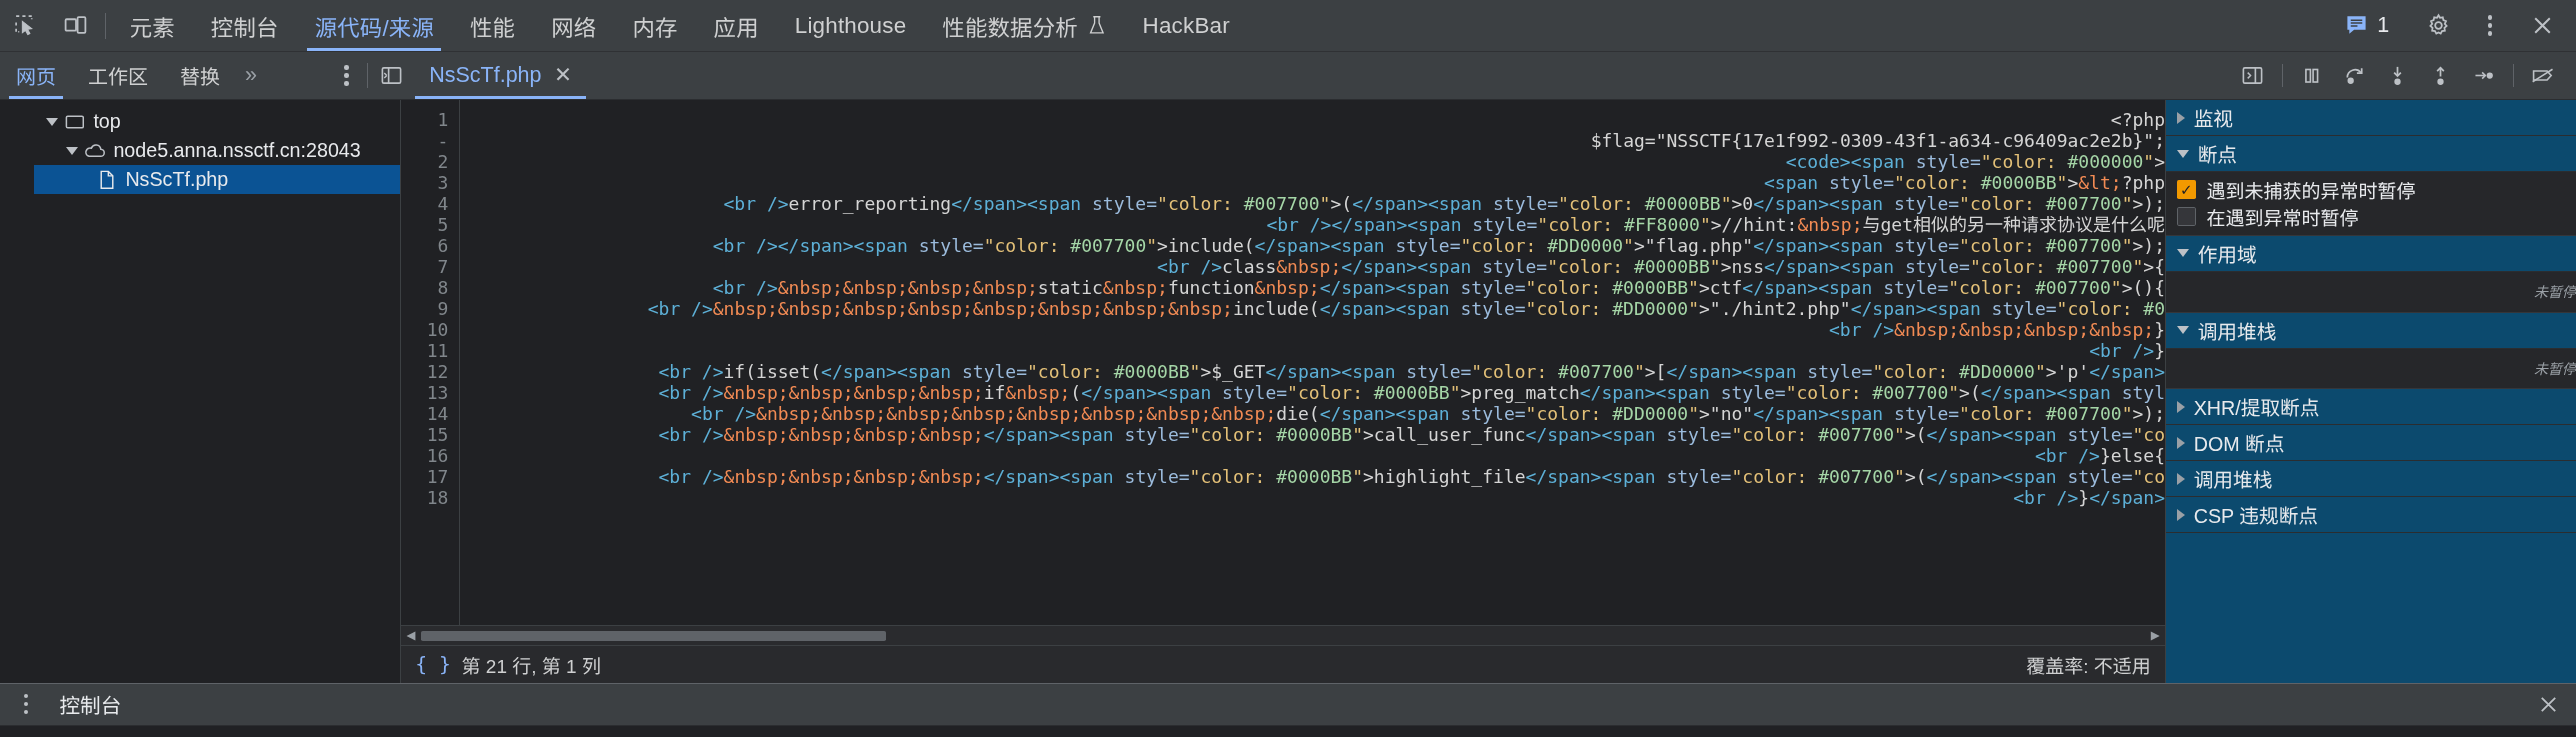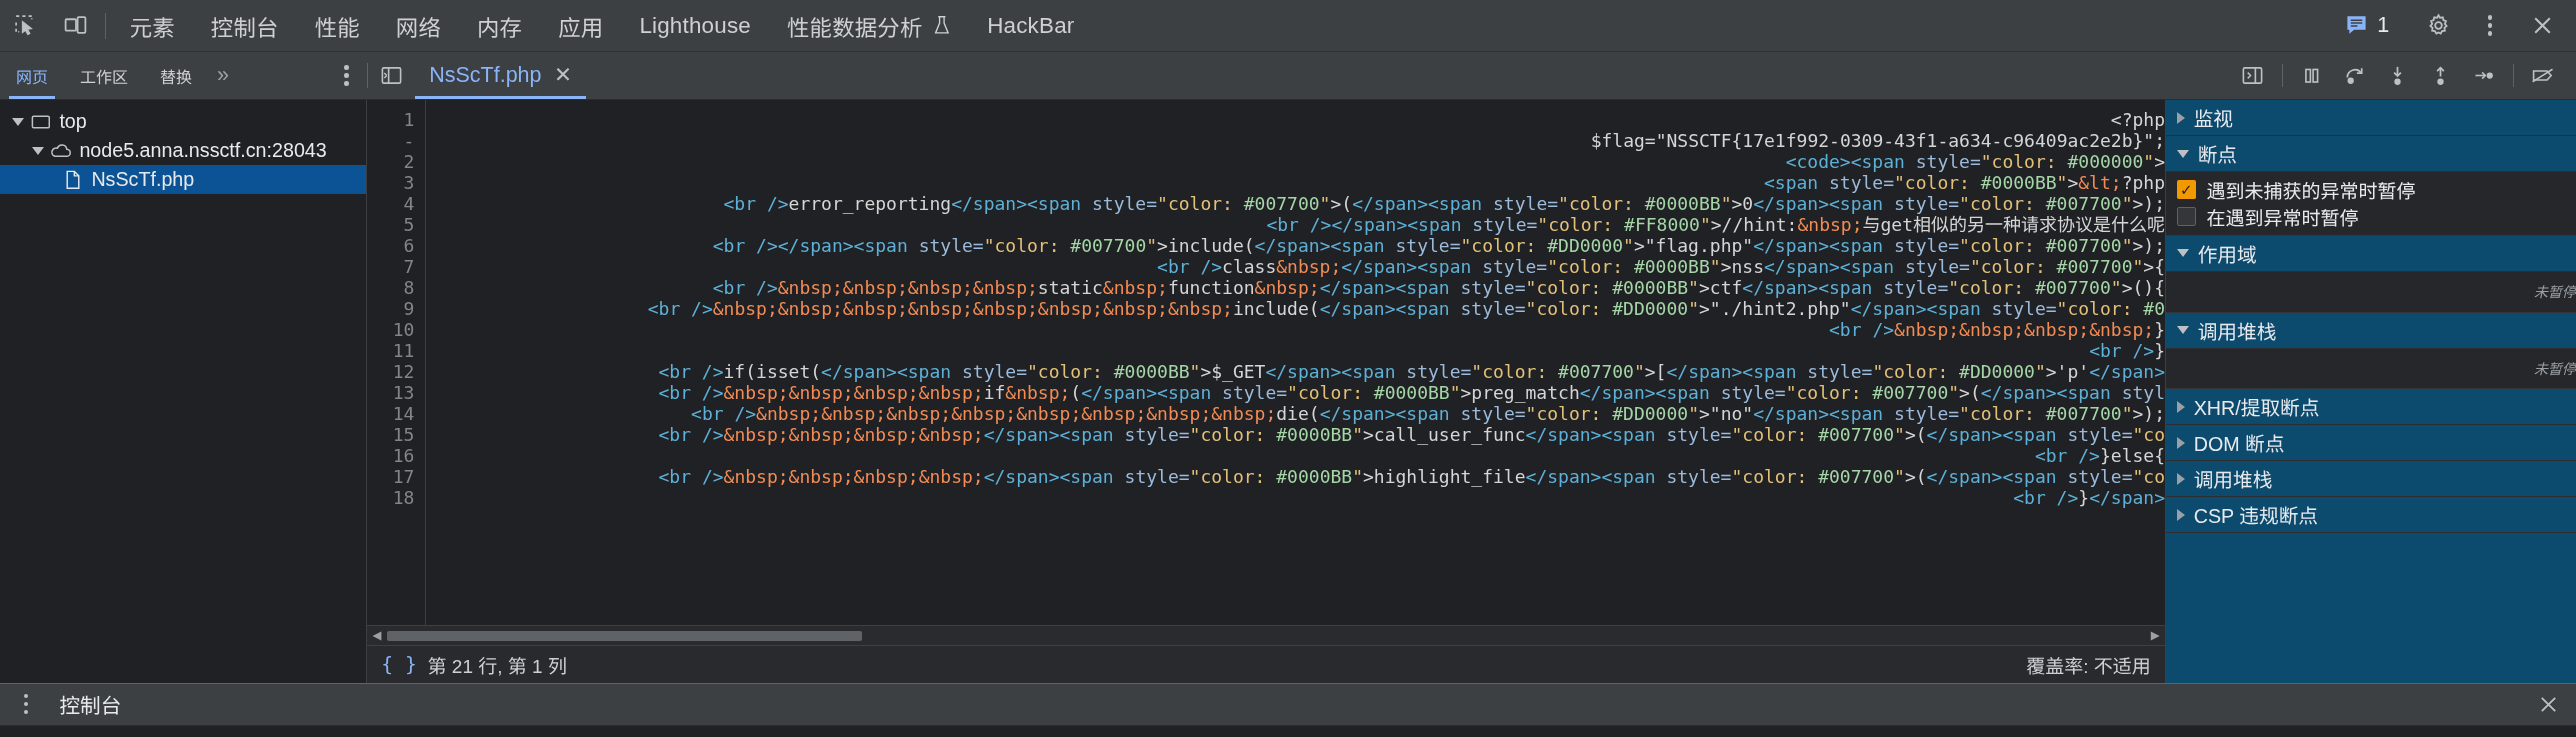--- a/index.html
+++ b/index.html
@@ -45,42 +45,42 @@
 
   
   .second-toolbar {
     height: 48px; flex: 0 0 48px;
     background: #3c4043;
     display:flex; align-items: stretch;
     border-bottom: 0.9px solid #2b2d30;
   }
   .nav-pane-tabs { display:flex; align-items:stretch; width: 367px; flex:0 0 367px; }
   .nav-tab {
-    display:flex; align-items:center; padding: 0 16px; color:#cfd0d1; font-size: 16px;
+    display:flex; align-items:center; padding: 0 16px; color:#cfd0d1; font-size: 20px;
     position:relative; cursor:pointer; white-space:nowrap;
   }
   .nav-tab.active { color:#8ab4f8; }
   .nav-tab.active::after { content:""; position:absolute; left:9px; right:9px; bottom:0; height:2.7px; background:#8ab4f8; }
   .nav-more { display:flex; align-items:center; padding:0 9px; color:#9aa0a6; font-size:21.5px; cursor:pointer; }
   .dots-btn { display:flex; align-items:center; justify-content:center; width:41px; cursor:pointer; }
   .vline { width:0.9px; background:#5f6368; margin:10.7px 0; }
 
   .editor-tabs { display:flex; align-items:stretch; flex: 1 1 auto; }
   .panel-toggle { display:flex; align-items:center; justify-content:center; width:47px; cursor:pointer; }
   .file-tab {
     display:flex; align-items:center; gap: 12.5px; padding: 0 14.3px; position:relative; cursor:pointer;
     color:#8ab4f8; font-size: 21.5px;
   }
   .file-tab.active::after { content:""; position:absolute; left:0; right:0; bottom:0; height:2.7px; background:#8ab4f8; }
   .file-tab .x { color:#bdc1c6; font-size: 21.5px; line-height:1; }
   .dbg-controls { margin-left:auto; display:flex; align-items:center; gap:1.8px; padding-right:12.5px; }
   .dbg-btn { width:41px; height:41px; display:flex; align-items:center; justify-content:center; cursor:pointer; border-radius:2.7px; }
 
   
-  .body-row { flex: 1 1 auto; display:flex; min-height: 0; }
+  .body-row { flex: 1 1 auto; display:flex; min-height: 0; margin-left: 34px; }
 
   
   .navigator {
     width: 367px; flex: 0 0 367px; background:#202124;
     border-right: 0.9px solid #3c4043; padding-top: 7.2px; overflow:hidden;
   }
   .tree-row {
     display:flex; align-items:center; height: 29px; color:#e8eaed; font-size: 19.7px;
     cursor: pointer; white-space:nowrap; padding-right:5.4px;
   }
@@ -190,20 +190,23 @@
       </svg>
     </div>
     <div class="tb-sep"></div>
 
     <div class="main-tabs">
       <div class="main-tab">
           <span>元素</span>
         </div>
       <div class="main-tab">
           <span>控制台</span>
+        </div>
+      <div class="main-tab active">
+          <span>源代码/来源</span>
         </div>
       <div class="main-tab">
           <span>性能</span>
         </div>
       <div class="main-tab">
           <span>网络</span>
         </div>
       <div class="main-tab">
           <span>内存</span>
         </div>

